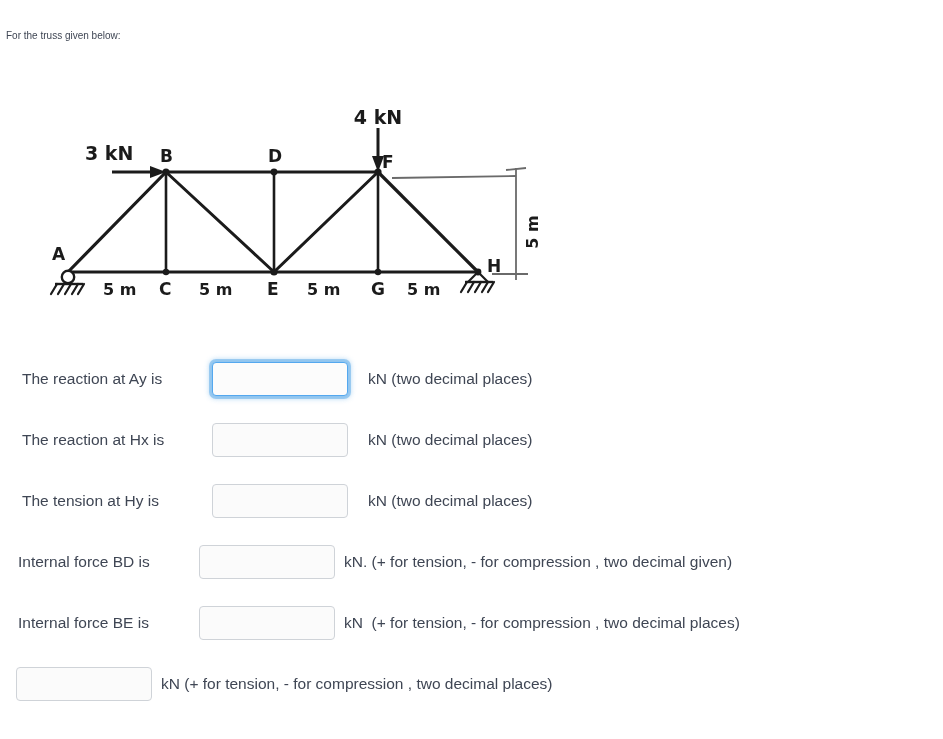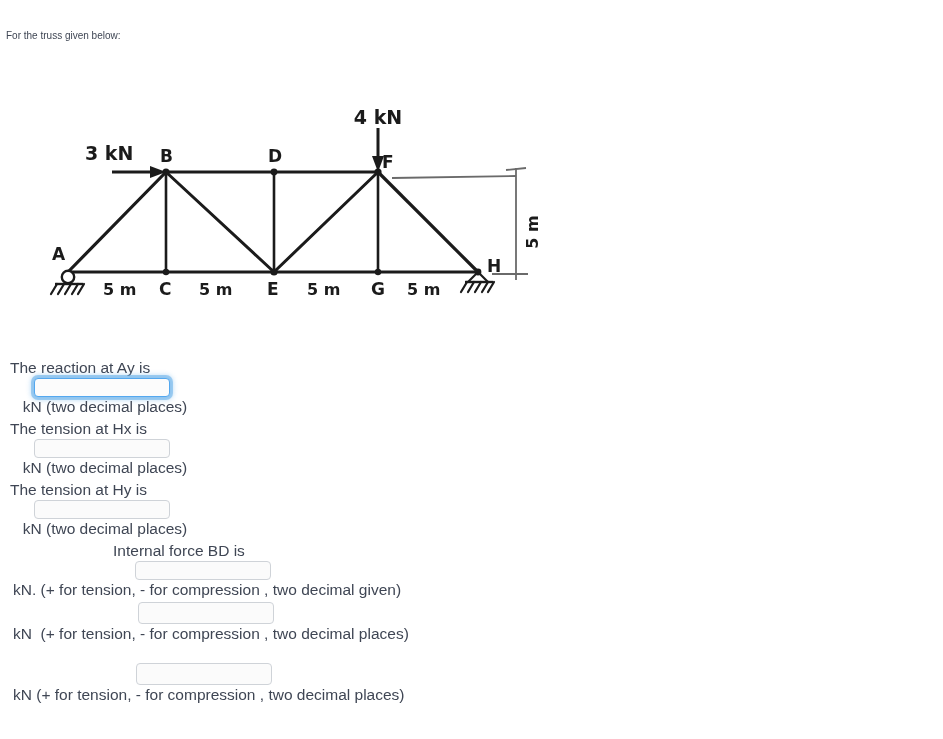--- a/index.html
+++ b/index.html
@@ -33,26 +33,25 @@
     left: 0px;
     top: 92px;
     width: 600px;
     height: 225px;
   }
   .figure svg { display: block; }
 
   
   .qrow {
     position: absolute;
-    left: 4px;
+    left: 16px;
     height: 42px;
     display: flex;
     align-items: center;
     white-space: nowrap;
-    flex-direction: column;
   }
   .qlabel {
     font-size: 15.5px;
     color: #3f4654;
     line-height: 20px;
   }
   .qsuffix {
     font-size: 15.5px;
     color: #3f4654;
     line-height: 20px;
@@ -95,21 +94,21 @@
 
   .row-ay .field,
   .row-hx .field,
   .row-hy .field { width: 136px; }
   .row-bd .field,
   .row-be .field,
   .row-ce .field { width: 136px; }
 
   .row-ay .qsuffix,
   .row-hx .qsuffix,
-  .row-hy .qsuffix { padding-left: 6px; text-align: center; }
+  .row-hy .qsuffix { padding-left: 20px; text-align: center; }
   .row-bd .qsuffix,
   .row-be .qsuffix,
   .row-ce .qsuffix { padding-left: 9px; }
 
   
   .hand {
     font-family: "DejaVu Sans", sans-serif;
     font-weight: bold;
     fill: #1b1b1b;
   }
@@ -222,38 +221,39 @@
   </svg>
 </div>
 
 <div class="qrow row-ay">
   <span class="qlabel">The reaction at Ay is</span>
   <input class="field focused" type="text" autofocus="" value="" style="">
   <span class="qsuffix">kN (two decimal places)</span>
 </div>
 
 <div class="qrow row-hx">
-  <span class="qlabel">The tension at Hx is</span>
+  <span class="qlabel">The reaction at Hx is</span>
   <input class="field" type="text" value="" style="">
   <span class="qsuffix">kN (two decimal places)</span>
 </div>
 
 <div class="qrow row-hy">
   <span class="qlabel">The tension at Hy is</span>
   <input class="field" type="text" value="" style="">
   <span class="qsuffix">kN (two decimal places)</span>
 </div>
 
 <div class="qrow row-bd">
   <span class="qlabel">Internal force BD is</span>
   <input class="field" type="text" value="" style="">
   <span class="qsuffix">kN. (+ for tension, - for compression , two decimal given)</span>
 </div>
 
 <div class="qrow row-be">
+  <span class="qlabel">Internal force BE is</span>
   <input class="field" type="text" value="" style="">
   <span class="qsuffix">kN  (+ for tension, - for compression , two decimal places)</span>
 </div>
 
 <div class="qrow row-ce">
   <input class="field" type="text" value="" style="">
   <span class="qsuffix">kN (+ for tension, - for compression , two decimal places)</span>
 </div>
 
 </body></html>

